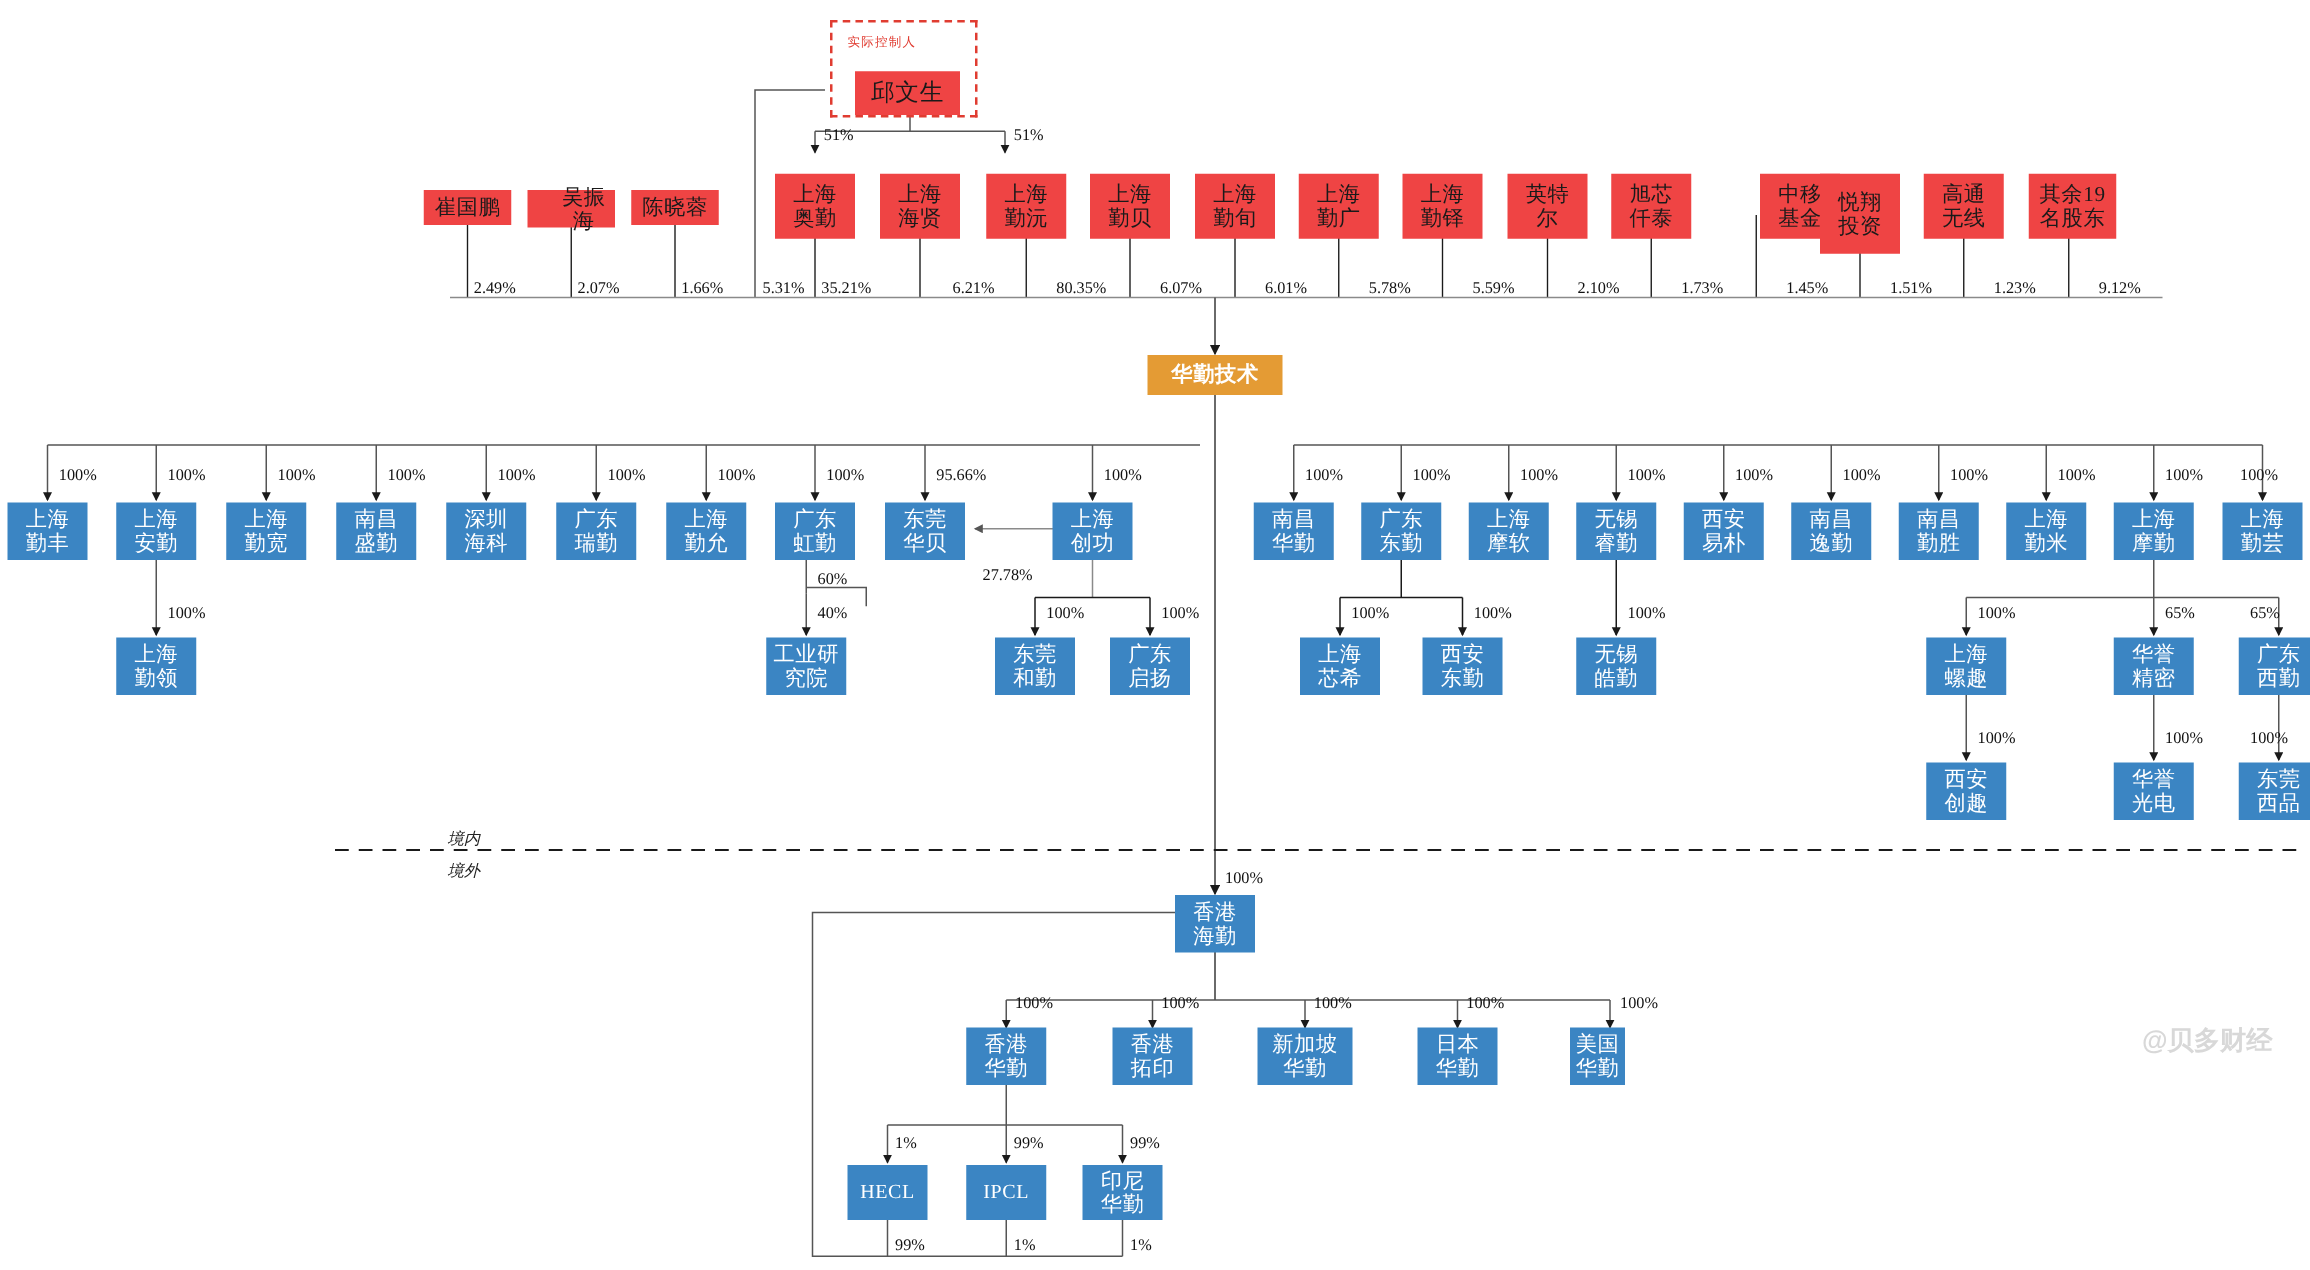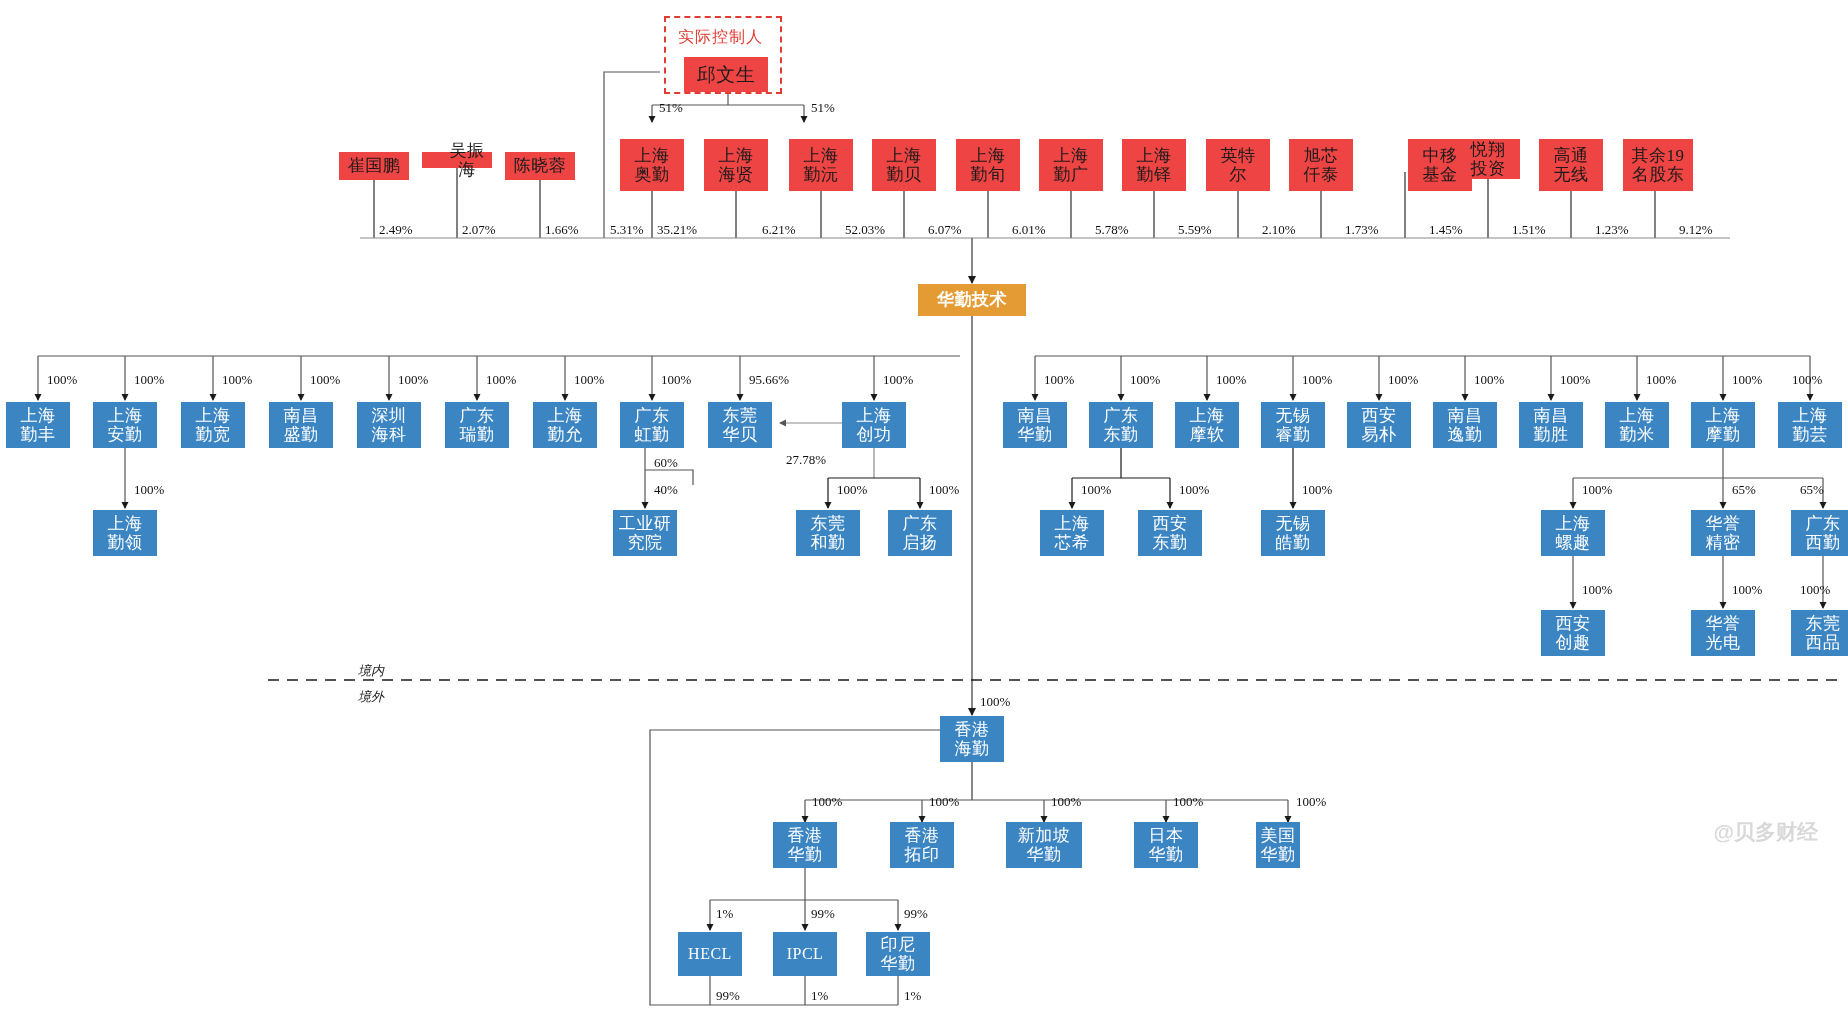--- a/index.html
+++ b/index.html
@@ -41,21 +41,21 @@
     font-weight:bold;
   }
   .ctrl-box{
     position:absolute;
     border:2px dashed #e03c31;
     box-sizing:border-box;
   }
   .ctrl-label{
     position:absolute;
     color:#e03c31;
-    font-size:16px;
+    font-size:10px;
     letter-spacing:1px;
   }
   .pct{
     position:absolute;
     font-size:13px;
     color:#111;
     white-space:nowrap;
     font-family:"Liberation Serif","DejaVu Serif",serif;
   }
   .domain-label{
@@ -255,21 +255,21 @@
   </svg>
 
   <div class="ctrl-box" style="left:664px;top:16px;width:118px;height:78px;"></div>
   <div class="ctrl-label" style="left:678px;top:27px;">实际控制人</div>
   <div class="node gray" style="left:684px;top:57px;width:84px;height:35px;font-size:19px;">邱文生</div>
 
   <div class="pct" style="left:659px;top:100px;">51%</div>
   <div class="pct" style="left:811px;top:100px;">51%</div>
 
   <div class="node gray" style="left:339px;top:152px;width:70px;height:28px;">崔国鹏</div>
-  <div class="node gray" style="left:422px;top:152px;width:70px;height:16px;padding-left:20px;">吴振海</div>
+  <div class="node gray" style="left:422px;top:152px;width:70px;height:30px;padding-left:20px;">吴振海</div>
   <div class="node gray" style="left:505px;top:152px;width:70px;height:28px;">陈晓蓉</div>
   <div class="node gray" style="left:620px;top:139px;width:64px;height:52px;">上海
 奥勤</div>
   <div class="node gray" style="left:704px;top:139px;width:64px;height:52px;">上海
 海贤</div>
   <div class="node gray" style="left:789px;top:139px;width:64px;height:52px;">上海
 勤沅</div>
   <div class="node gray" style="left:872px;top:139px;width:64px;height:52px;">上海
 勤贝</div>
   <div class="node gray" style="left:956px;top:139px;width:64px;height:52px;">上海
@@ -277,34 +277,34 @@
   <div class="node gray" style="left:1039px;top:139px;width:64px;height:52px;">上海
 勤广</div>
   <div class="node gray" style="left:1122px;top:139px;width:64px;height:52px;">上海
 勤铎</div>
   <div class="node gray" style="left:1206px;top:139px;width:64px;height:52px;">英特
 尔</div>
   <div class="node gray" style="left:1289px;top:139px;width:64px;height:52px;">旭芯
 仟泰</div>
   <div class="node gray" style="left:1373px;top:139px;width:64px;height:52px;margin-left:35px;">中移
 基金</div>
-  <div class="node gray" style="left:1456px;top:139px;width:64px;height:40px;">悦翔
+  <div class="node gray" style="left:1456px;top:139px;width:64px;height:64px;">悦翔
 投资</div>
   <div class="node gray" style="left:1539px;top:139px;width:64px;height:52px;">高通
 无线</div>
   <div class="node gray" style="left:1623px;top:139px;width:70px;height:52px;">其余19
 名股东</div>
 
   <div class="pct" style="left:379px;top:222px;">2.49%</div>
   <div class="pct" style="left:462px;top:222px;">2.07%</div>
   <div class="pct" style="left:545px;top:222px;">1.66%</div>
   <div class="pct" style="left:610px;top:222px;">5.31%</div>
   <div class="pct" style="left:657px;top:222px;">35.21%</div>
   <div class="pct" style="left:762px;top:222px;">6.21%</div>
-  <div class="pct" style="left:845px;top:222px;">52.03%</div>
+  <div class="pct" style="left:845px;top:222px;">80.35%</div>
   <div class="pct" style="left:928px;top:222px;">6.07%</div>
   <div class="pct" style="left:1012px;top:222px;">6.01%</div>
   <div class="pct" style="left:1095px;top:222px;">5.78%</div>
   <div class="pct" style="left:1178px;top:222px;">5.59%</div>
   <div class="pct" style="left:1262px;top:222px;">2.10%</div>
   <div class="pct" style="left:1345px;top:222px;">1.73%</div>
   <div class="pct" style="left:1429px;top:222px;">1.45%</div>
   <div class="pct" style="left:1512px;top:222px;">1.51%</div>
   <div class="pct" style="left:1595px;top:222px;">1.23%</div>
   <div class="pct" style="left:1679px;top:222px;">9.12%</div>

